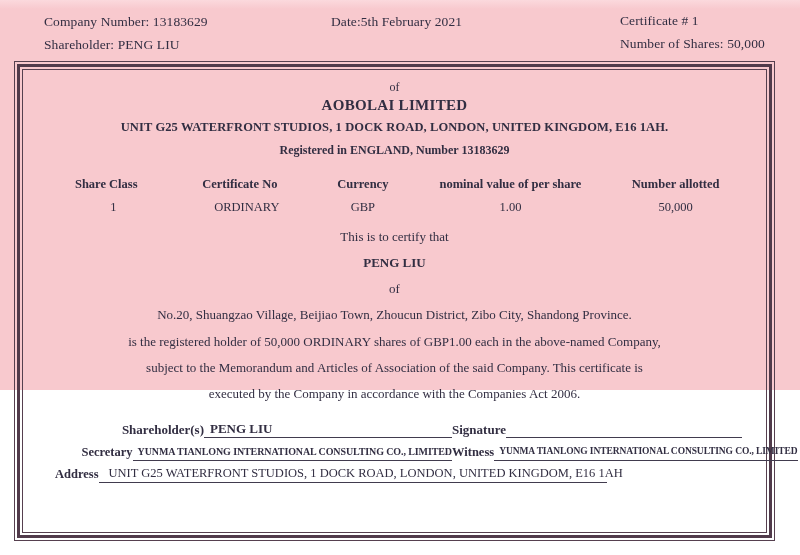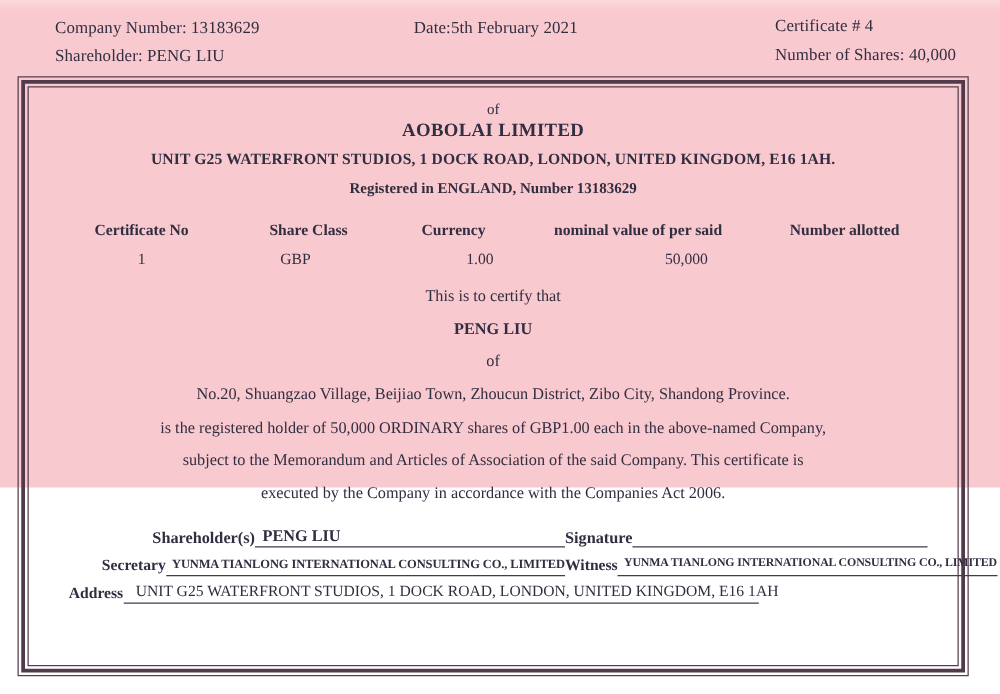--- a/index.html
+++ b/index.html
@@ -70,41 +70,42 @@
   .val-addr{font-size:12.5px;padding-left:10px;width:498px;white-space:nowrap;}
 </style>
 </head>
 <body>
 
 <div class="paper">
 
   <div class="hdr hdr-left1">Company Number: 13183629</div>
   <div class="hdr hdr-left2">Shareholder: PENG LIU</div>
   <div class="hdr hdr-date">Date:5th February 2021</div>
-  <div class="hdr hdr-right1">Certificate # 4</div>
-  <div class="hdr hdr-right2">Number of Shares: 40,000</div>
+  <div class="hdr hdr-right1">Certificate # 1</div>
+  <div class="hdr hdr-right2">Number of Shares: 50,000</div>
 
   <div class="frame-outer">
     <div class="frame-mid">
       <div class="frame-inner">
 
         <div class="c of-line">of</div>
         <div class="c company">AOBOLAI LIMITED</div>
         <div class="c comp-addr">UNIT G25 WATERFRONT STUDIOS, 1 DOCK ROAD, LONDON, UNITED KINGDOM, E16 1AH.</div>
         <div class="c registered">Registered in ENGLAND, Number 13183629</div>
 
         <div class="sharetable hdrs">
+          <div class="tc tc2">Share Class</div>
           <div class="tc tc1">Certificate No</div>
-          <div class="tc tc2">Share Class</div>
           <div class="tc tc3">Currency</div>
-          <div class="tc tc4">nominal value of per said</div>
+          <div class="tc tc4">nominal value of per share</div>
           <div class="tc tc5">Number allotted</div>
         </div>
         <div class="sharetable vals">
           <div class="tc tc1">1</div>
+          <div class="tc tc2">ORDINARY</div>
           <div class="tc tc3">GBP</div>
           <div class="tc tc4">1.00</div>
           <div class="tc tc5">50,000</div>
         </div>
 
         <div class="c bodyline mt14">This is to certify that</div>
         <div class="c bodyline b mt10">PENG LIU</div>
         <div class="c bodyline mt10">of</div>
         <div class="c bodyline mt10">No.20, Shuangzao Village, Beijiao Town, Zhoucun District, Zibo City, Shandong Province.</div>
         <div class="c bodyline mt11">is the registered holder of 50,000 ORDINARY shares of GBP1.00 each in the above-named Company,</div>

